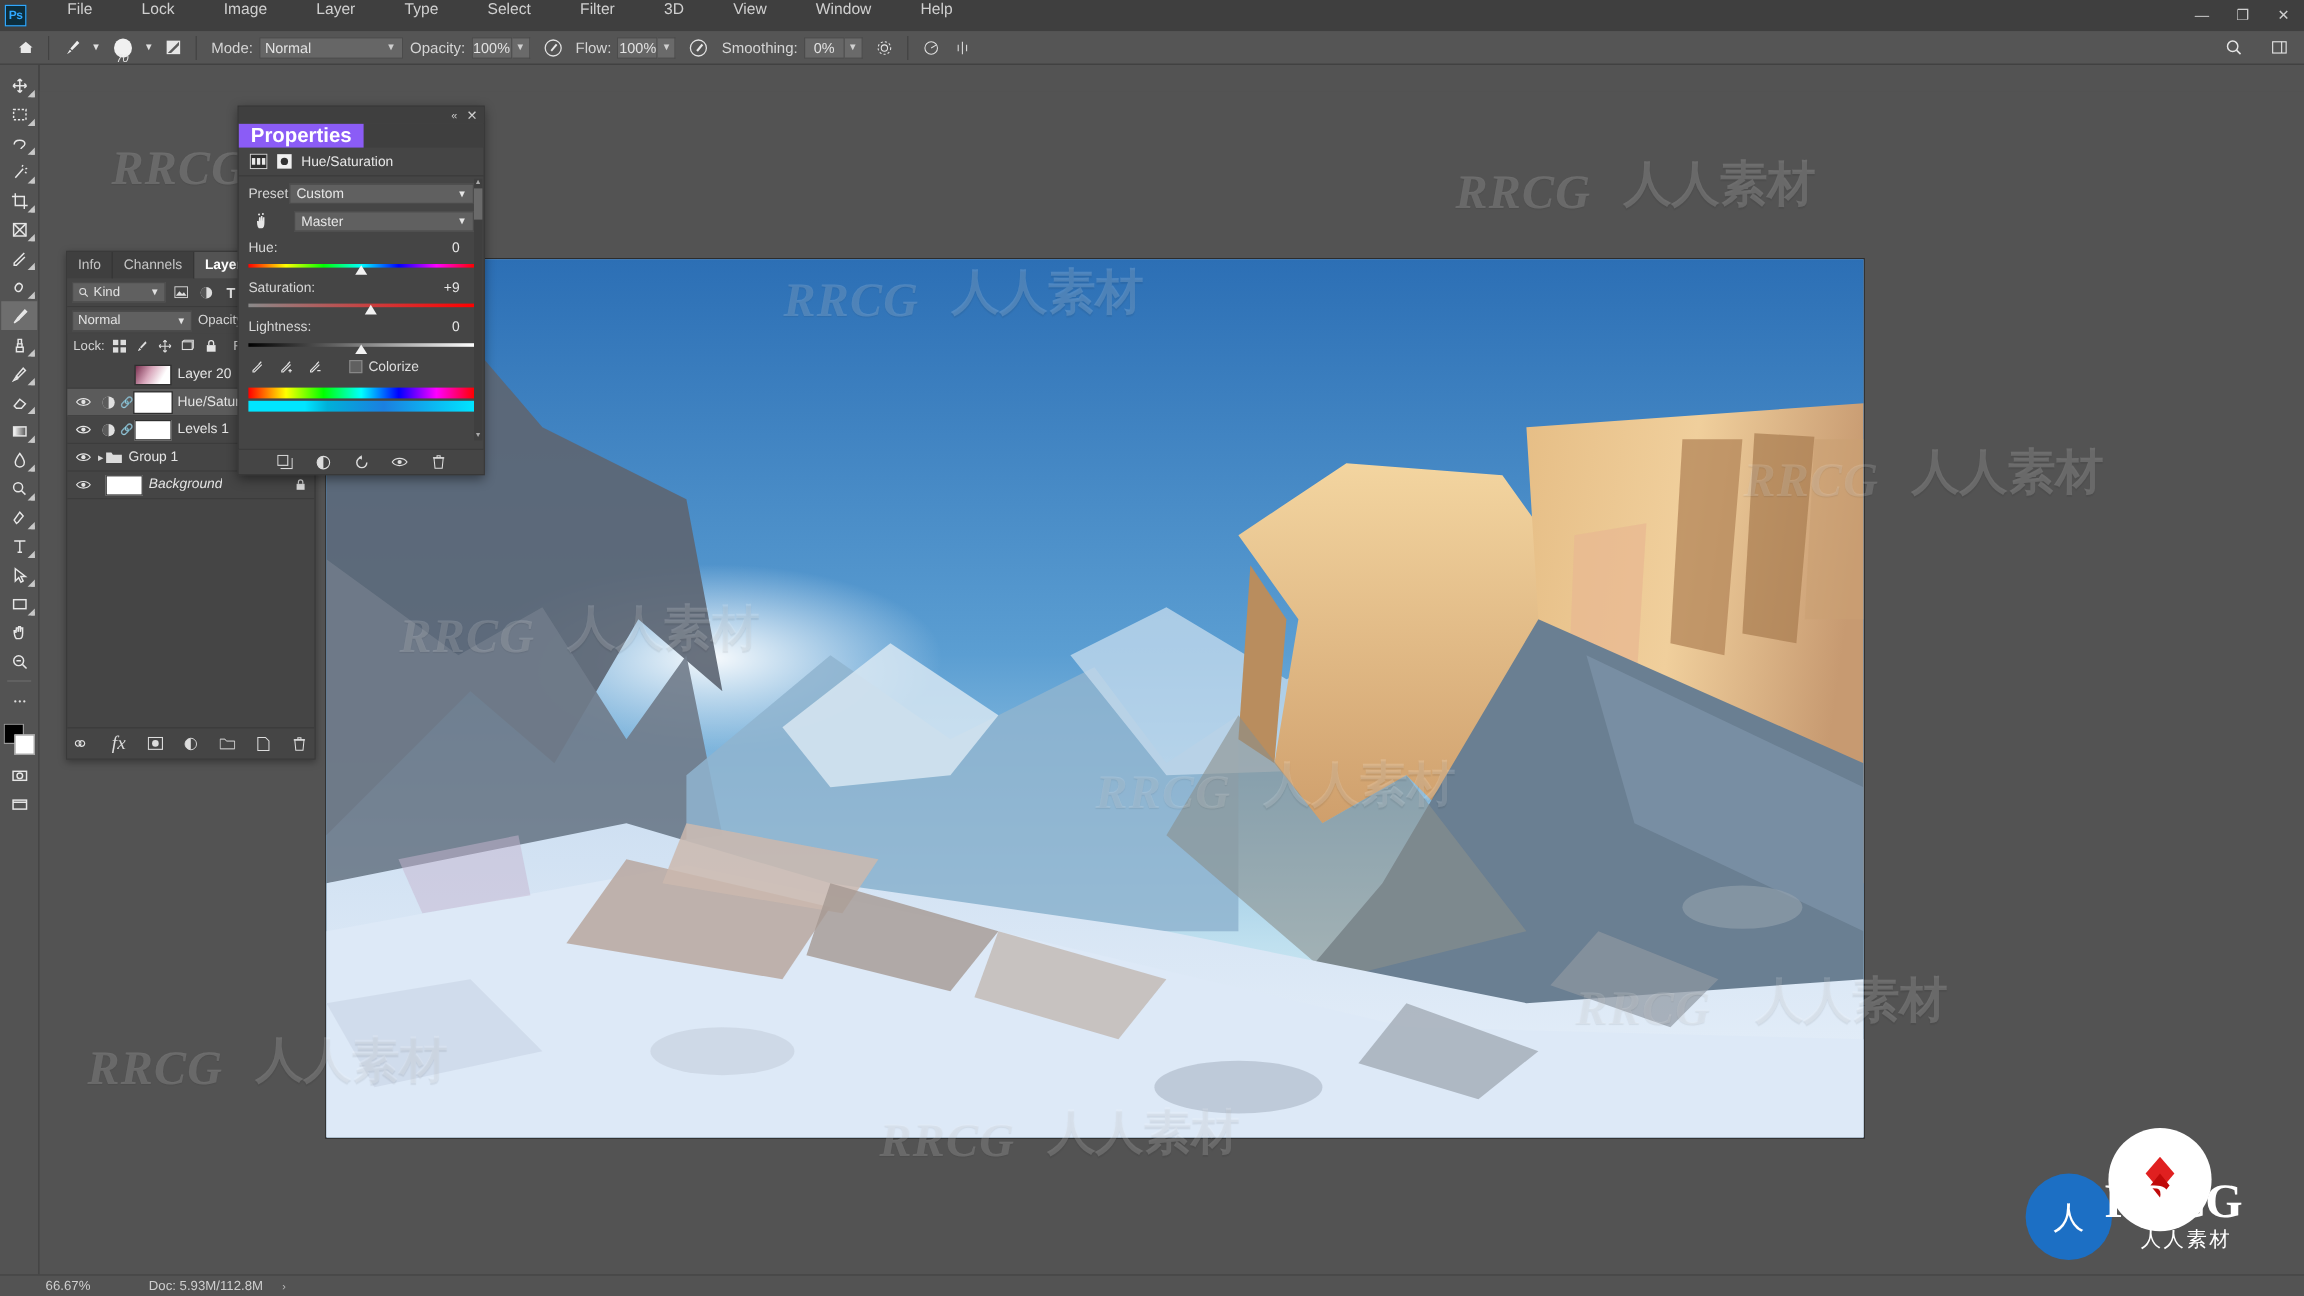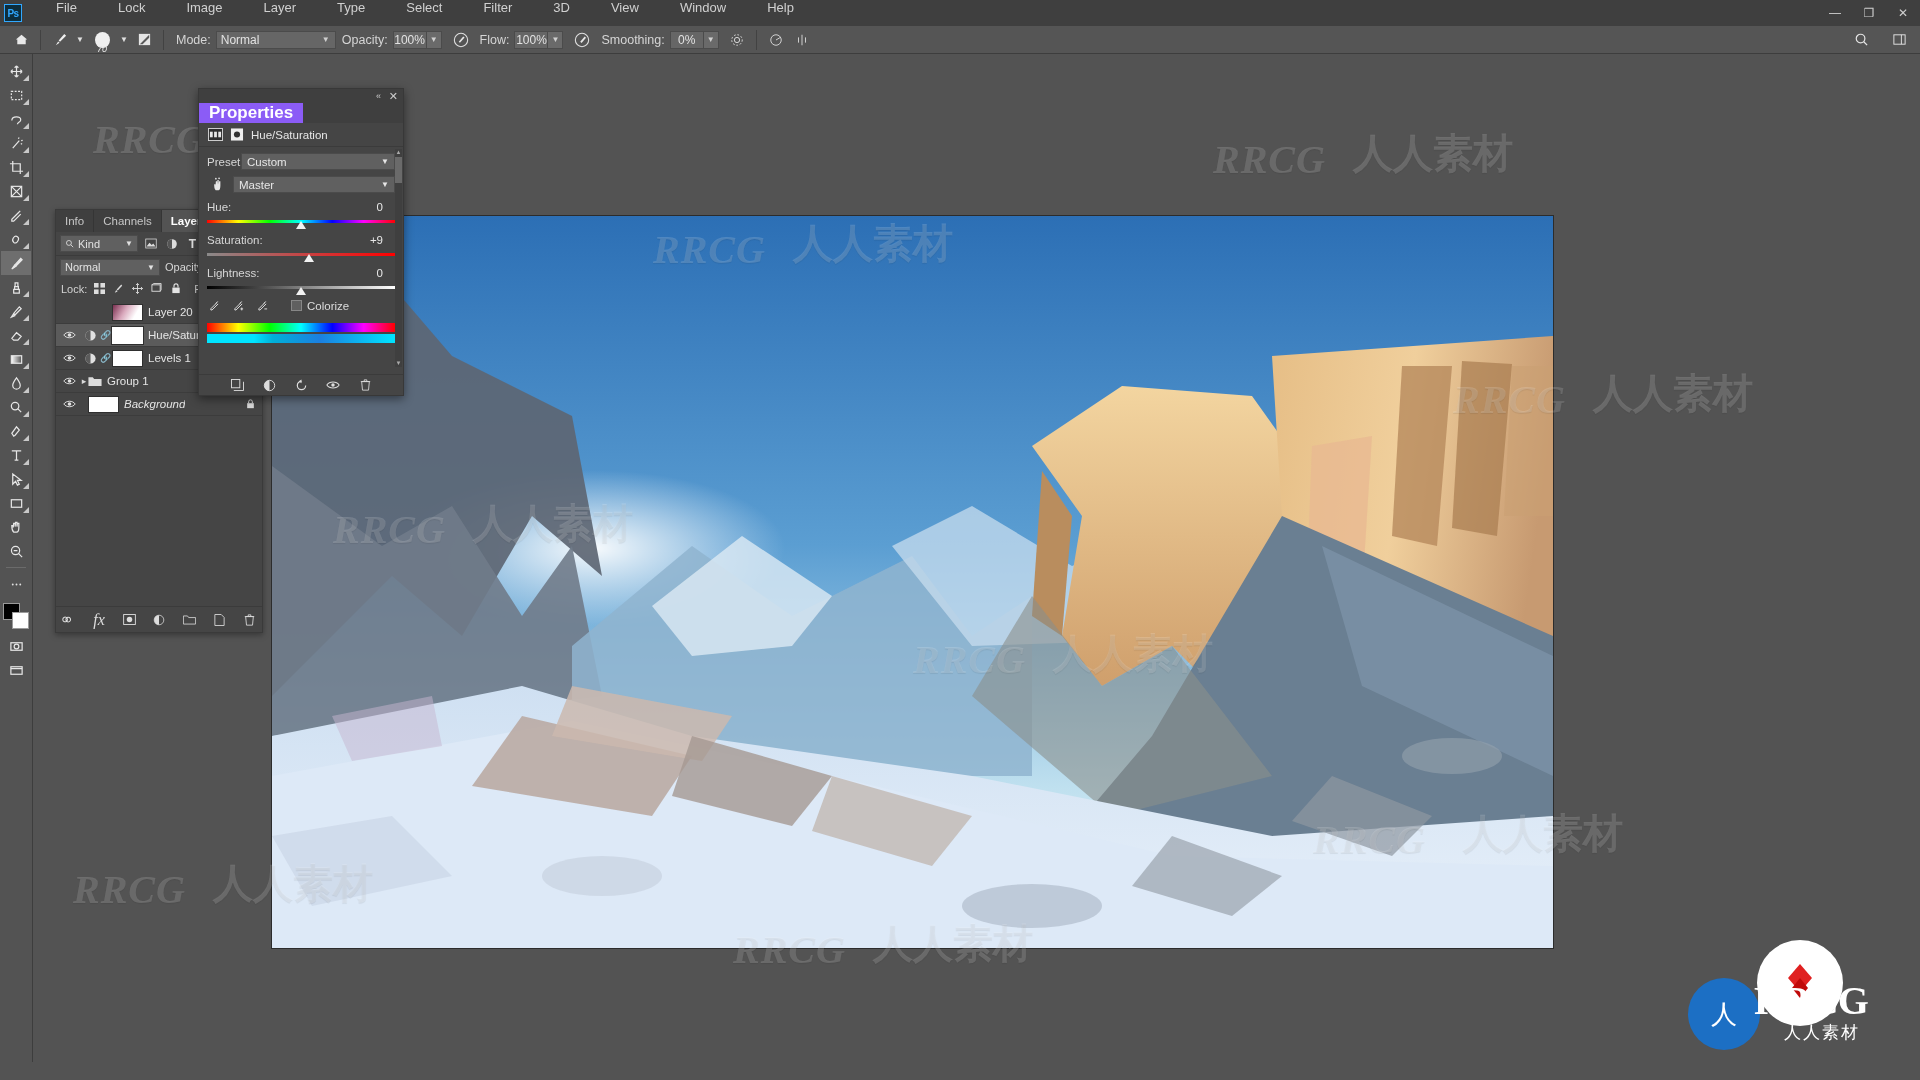--- a/index.html
+++ b/index.html
@@ -819,21 +819,21 @@
       </div>
 
       <div class="pp-row">
         <span class="hand-ico">
           <svg width="15" height="15" viewBox="0 0 16 16">
               <path d="M5 14 C3.4 12.4 3.4 9.6 3.4 7.6 L4.8 7.6 L4.8 9.2 L5.2 4.4 L6.5 4.4 L6.5 8 L6.9 3.2 L8.2 3.2 L8.2 8 L8.6 4.4 L10 4.4 L10 9.2 C10 12 9.2 14 8 14 Z" fill="#e6e6e6"></path>
               <circle cx="5.2" cy="1.8" r="0.9" fill="#e6e6e6"></circle>
               <circle cx="8.6" cy="1.4" r="0.9" fill="#e6e6e6"></circle>
             </svg>
         </span>
-        <span class="pp-sel" style="margin-left:4px;justify-content:flex-end;">
+        <span class="pp-sel" style="margin-left:16px;justify-content:flex-end;">
           <span>Master</span>
           <span class="cv">▼</span>
         </span>
       </div>
 
       <div class="sl-block">
         <div class="sl-top">
           <span class="slider-lab">Hue:</span>
           <span class="slider-val">0</span>
         </div>
@@ -928,20 +928,25 @@
       </span>
       <span class="pp-fbtn">
         <svg width="11" height="12" viewBox="0 0 12 14">
             <path d="M1.5 3 L10.5 3 L9.5 13 L2.5 13 Z" stroke="#ddd" fill="none"></path>
             <path d="M0.5 3 L11.5 3 M4.5 3 L4.5 1 L7.5 1 L7.5 3" stroke="#ddd" fill="none"></path>
           </svg>
       </span>
     </div>
   </div>
 
+  <div class="statusbar">
+    <span class="sb-zoom">66.67%</span>
+    <span class="sb-doc">Doc: 5.93M/112.8M</span>
+    <span class="sb-arrow">›</span>
+  </div>
 
   <div class="logo-wrap">
     <div class="logo-circle"></div>
     <svg class="logo-dia" viewBox="0 0 44 44">
       <path d="M22 2 L34 16 L22 30 L10 16 Z" fill="#e02020"></path>
       <path d="M22 16 L30 26 L22 36 L14 26 Z" fill="#c00a0a"></path>
     </svg>
     <div class="logo-blue">人</div>
     <div class="logo-text">RRCG</div>
     <div class="logo-sub">人人素材</div>

